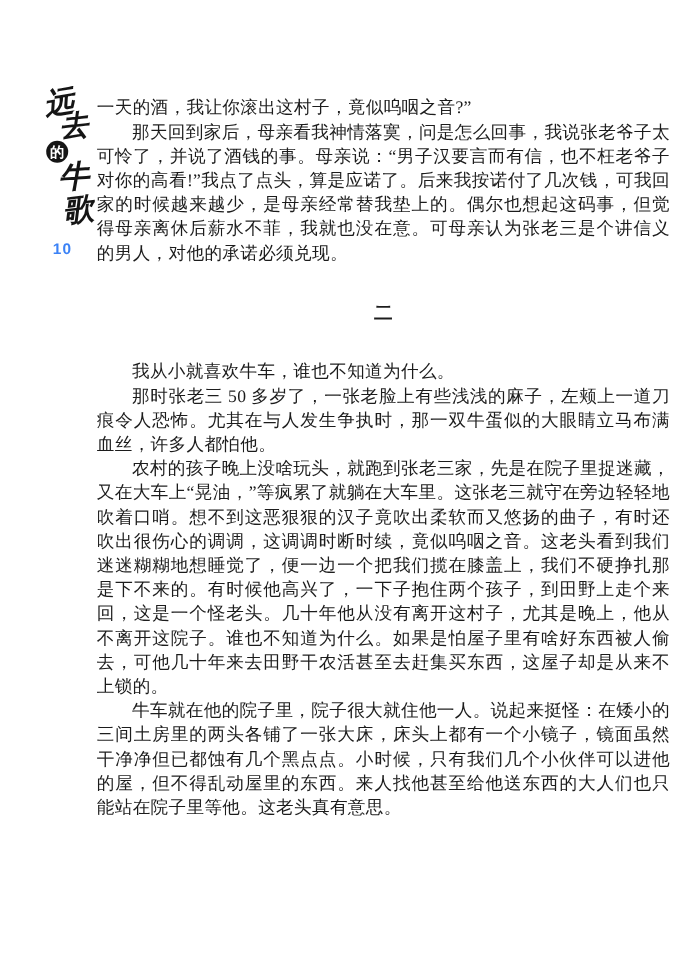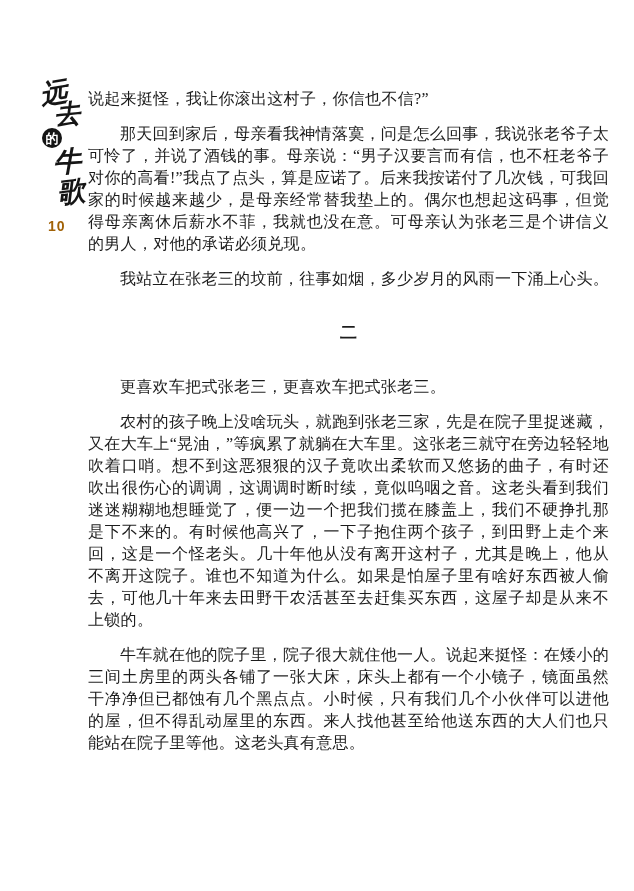--- a/index.html
+++ b/index.html
@@ -31,37 +31,37 @@
     border-radius:50%;
     font-size:13px; font-style:normal;
     display:flex; align-items:center; justify-content:center;
   }
   .lc3 { left:15px; top:68px;  font-size:28px; transform:rotate(-4deg); }
   .lc4 { left:19px; top:98px;  font-size:28px; transform:rotate(-7deg); }
 
   .page-number {
     position:absolute; left:48px; top:218px;
     font-family:"Liberation Sans", sans-serif;
-    font-weight:bold; font-size:14px; color:#a16207;
+    font-weight:bold; font-size:14px; color:#3b82f6;
     letter-spacing:1px;
   }
 
   
   .main {
     position:absolute; left:88px; top:88px; width:521px;
   }
   .main p {
     margin:0;
     font-size:16px;
     line-height:22px;
     text-align:justify;
     text-justify:inter-ideograph;
     letter-spacing:0.3px;
   }
-  .main p.indent { text-indent:2em;margin-top:13px; }
+  .main p.indent { text-indent:2em; }
   .section-heading {
     margin:32px 0;
     font-size:17px;
     font-weight:bold;
     text-align:center;
     line-height:22px;
     color:#1c1c1c;
   }
 </style>
 </head>
@@ -73,22 +73,22 @@
     <span class="logo-char lc0">远</span>
     <span class="logo-char lc1">去</span>
     <span class="logo-char lc2">的</span>
     <span class="logo-char lc3">牛</span>
     <span class="logo-char lc4">歌</span>
   </div>
 
   <div class="page-number">10</div>
 
   <div class="main">
-    <p>说起来挺怪，我让你滚出这村子，你信也不信?”</p>
+    <p>一天的酒，我让你滚出这村子，竟似呜咽之音?”</p>
     <p class="indent">那天回到家后，母亲看我神情落寞，问是怎么回事，我说张老爷子太可怜了，并说了酒钱的事。母亲说：“男子汉要言而有信，也不枉老爷子对你的高看!”我点了点头，算是应诺了。后来我按诺付了几次钱，可我回家的时候越来越少，是母亲经常替我垫上的。偶尔也想起这码事，但觉得母亲离休后薪水不菲，我就也没在意。可母亲认为张老三是个讲信义的男人，对他的承诺必须兑现。</p>
-    <p class="indent">我站立在张老三的坟前，往事如烟，多少岁月的风雨一下涌上心头。</p>
     <h3 class="section-heading">二</h3>
-    <p class="indent">更喜欢车把式张老三，更喜欢车把式张老三。</p>
+    <p class="indent">我从小就喜欢牛车，谁也不知道为什么。</p>
+    <p class="indent">那时张老三 50 多岁了，一张老脸上有些浅浅的麻子，左颊上一道刀痕令人恐怖。尤其在与人发生争执时，那一双牛蛋似的大眼睛立马布满血丝，许多人都怕他。</p>
     <p class="indent">农村的孩子晚上没啥玩头，就跑到张老三家，先是在院子里捉迷藏，又在大车上“晃油，”等疯累了就躺在大车里。这张老三就守在旁边轻轻地吹着口哨。想不到这恶狠狠的汉子竟吹出柔软而又悠扬的曲子，有时还吹出很伤心的调调，这调调时断时续，竟似呜咽之音。这老头看到我们迷迷糊糊地想睡觉了，便一边一个把我们揽在膝盖上，我们不硬挣扎那是下不来的。有时候他高兴了，一下子抱住两个孩子，到田野上走个来回，这是一个怪老头。几十年他从没有离开这村子，尤其是晚上，他从不离开这院子。谁也不知道为什么。如果是怕屋子里有啥好东西被人偷去，可他几十年来去田野干农活甚至去赶集买东西，这屋子却是从来不上锁的。</p>
     <p class="indent">牛车就在他的院子里，院子很大就住他一人。说起来挺怪：在矮小的三间土房里的两头各铺了一张大床，床头上都有一个小镜子，镜面虽然干净净但已都蚀有几个黑点点。小时候，只有我们几个小伙伴可以进他的屋，但不得乱动屋里的东西。来人找他甚至给他送东西的大人们也只能站在院子里等他。这老头真有意思。</p>
   </div>
 
 </div>
 
 </body></html>

